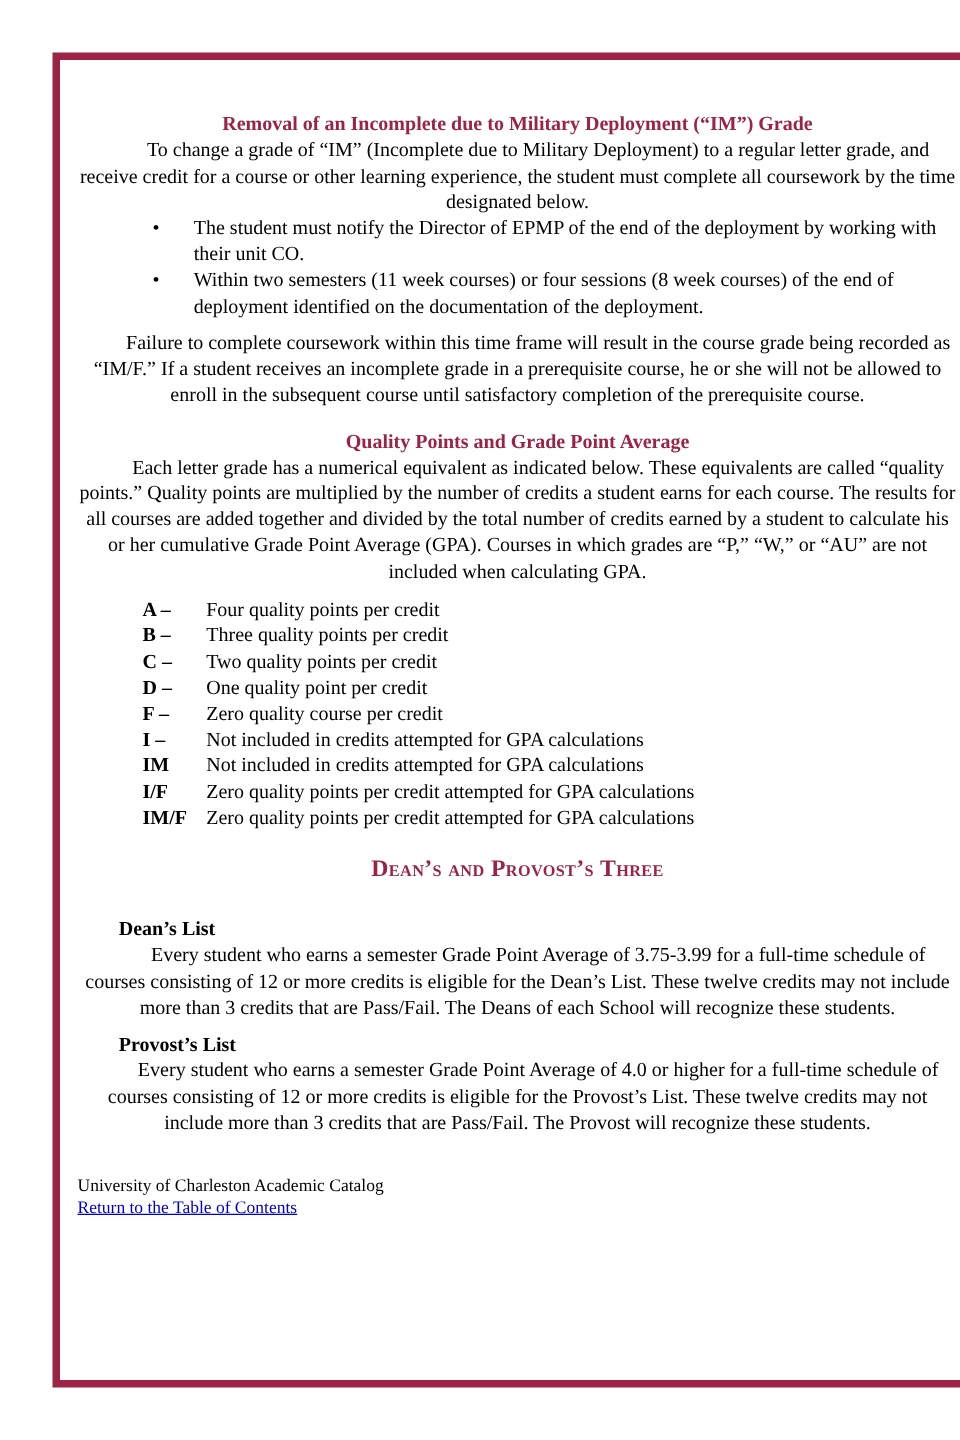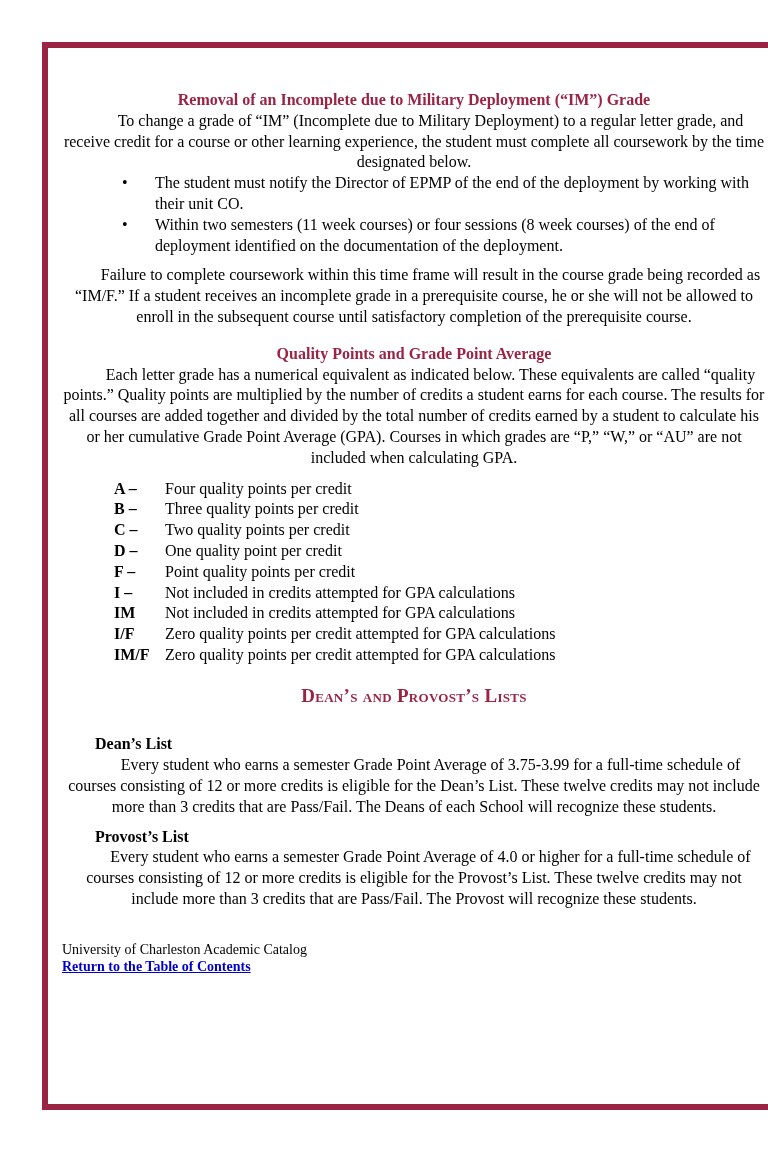--- a/index.html
+++ b/index.html
@@ -85,21 +85,21 @@
   .provost-heading { margin-top: 9px; }
   .footer {
     margin-top: 31px;
     text-align: left;
     font-size: 14px;
     line-height: 17px;
   }
   .footer-line { margin: 0; }
   .toc-link {
     color: #0000CC;
-    font-weight: bold;
+    font-weight: normal;
     text-decoration: underline;
     cursor: pointer;
   }
 </style>
 </head>
 <body>
 
 <div class="page">
   <div class="frame">
     <div class="content">
@@ -137,41 +137,41 @@
         <div class="grade-row">
           <span class="grade-label">C –</span>
           <span class="grade-desc">Two quality points per credit</span>
         </div>
         <div class="grade-row">
           <span class="grade-label">D –</span>
           <span class="grade-desc">One quality point per credit</span>
         </div>
         <div class="grade-row">
           <span class="grade-label">F –</span>
-          <span class="grade-desc">Point quality points per credit</span>
+          <span class="grade-desc">Zero quality course per credit</span>
         </div>
         <div class="grade-row">
           <span class="grade-label">I –</span>
           <span class="grade-desc">Not included in credits attempted for GPA calculations</span>
         </div>
         <div class="grade-row">
           <span class="grade-label">IM</span>
           <span class="grade-desc">Not included in credits attempted for GPA calculations</span>
         </div>
         <div class="grade-row">
           <span class="grade-label">I/F</span>
           <span class="grade-desc">Zero quality points per credit attempted for GPA calculations</span>
         </div>
         <div class="grade-row">
           <span class="grade-label">IM/F</span>
           <span class="grade-desc">Zero quality points per credit attempted for GPA calculations</span>
         </div>
       </div>
 
-      <h2 class="heading h3">Dean’s and Provost’s Lists</h2>
+      <h2 class="heading h3">Dean’s and Provost’s Three</h2>
 
       <p class="sub-heading deans-heading">Dean’s List</p>
 
       <p class="body-para deans-para">Every student who earns a semester Grade Point Average of 3.75-3.99 for a full-time schedule of courses consisting of 12 or more credits is eligible for the Dean’s List. These twelve credits may not include more than 3 credits that are Pass/Fail. The Deans of each School will recognize these students.</p>
 
       <p class="sub-heading provost-heading">Provost’s List</p>
 
       <p class="body-para">Every student who earns a semester Grade Point Average of 4.0 or higher for a full-time schedule of courses consisting of 12 or more credits is eligible for the Provost’s List. These twelve credits may not include more than 3 credits that are Pass/Fail. The Provost will recognize these students.</p>
 
       <div class="footer">

